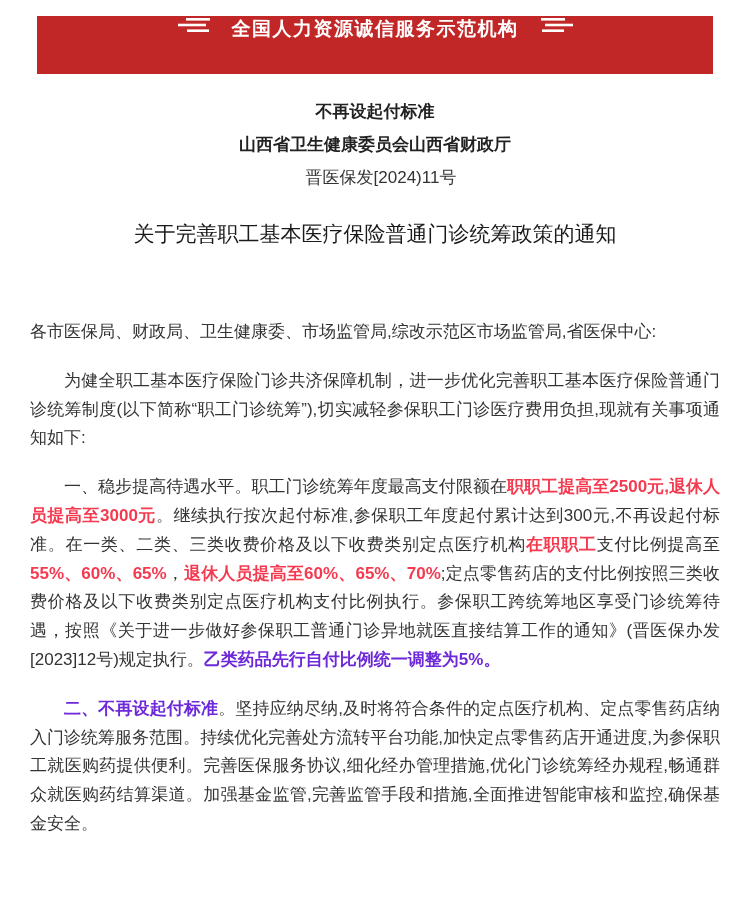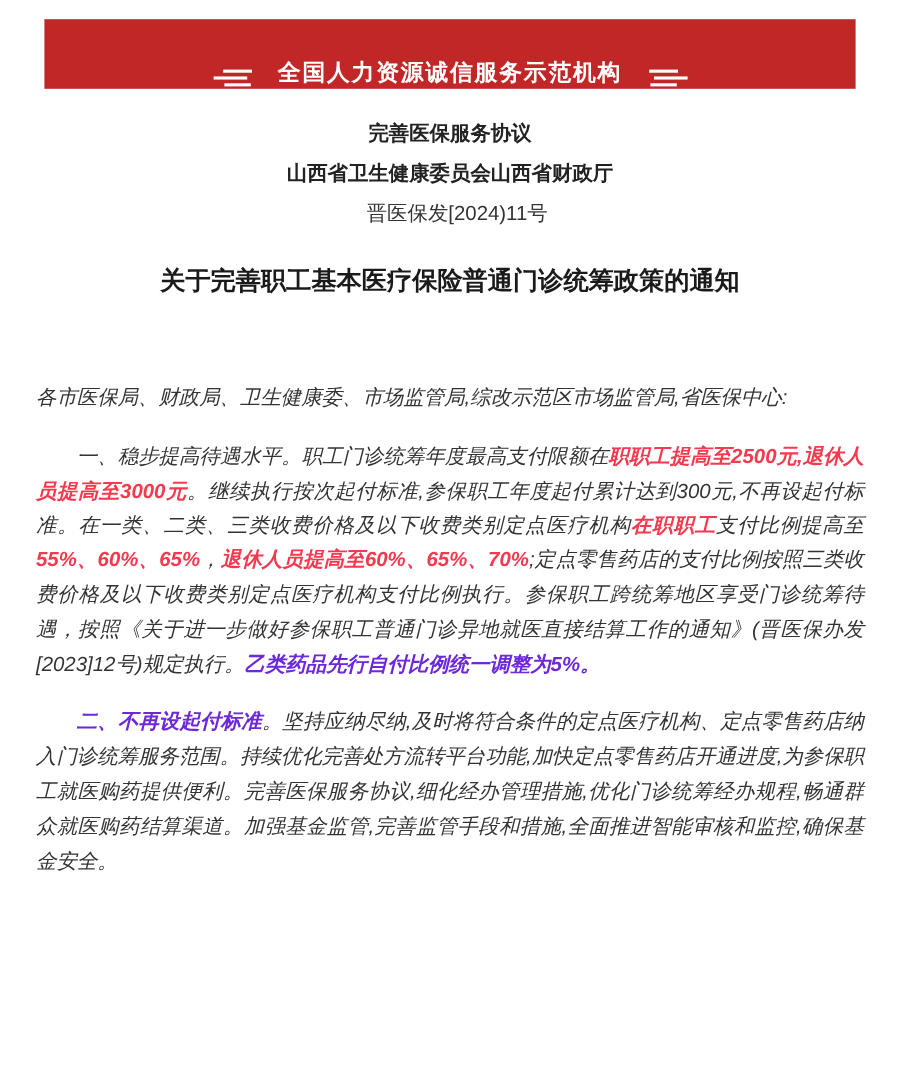--- a/index.html
+++ b/index.html
@@ -17,21 +17,21 @@
     color: var(--text-color);
   }
   .page { width: 750px; padding-bottom: 20px; }
 
   
   .banner {
     margin: 16px 37px 0 37px;
     height: 58px;
     background: var(--banner-red);
     display: flex;
-    align-items: flex-end;
+    align-items: flex-start;
     justify-content: center;
     gap: 16px;
   }
   .banner-text {
     color: #ffffff;
     font-size: 19px;
     font-weight: bold;
     letter-spacing: 1.5px;
     white-space: nowrap;
   }
@@ -50,34 +50,34 @@
     font-size: 17px;
     font-weight: normal;
     line-height: 33px;
     color: #333333;
     padding-left: 12px;
   }
   .doc-title {
     margin-top: 26px;
     text-align: center;
     font-size: 21px;
-    font-weight: bold;
+    font-weight: normal;
     color: #1a1a1a;
   }
 
   
   .content {
     margin-top: 70px;
     padding: 0 30px;
     font-size: 17px;
     line-height: 28.8px;
     text-align: justify;
     color: var(--text-color);
   }
-  .para { margin-bottom: 20px; font-style: italic; }
+  .para { margin-bottom: 20px; }
   .para.indent { text-indent: 2em; }
   .seg-normal { font-weight: normal; color: var(--text-color); }
   .seg-bold { font-weight: bold; color: #6d28d9; }
   .seg-red-bold { font-weight: bold; color: var(--highlight-red); }
 </style>
 </head>
 <body>
 
 <div class="page">
 
@@ -93,25 +93,26 @@
     <span class="ornament-wrap">
       <svg class="ornament flip" width="42" height="18" viewBox="0 0 42 18" aria-hidden="true">
         <rect x="12" y="2" width="24" height="2.6" fill="#ffffff"></rect>
         <rect x="4" y="7.7" width="28" height="2.6" fill="#ffffff"></rect>
         <rect x="13" y="13.4" width="22" height="2.6" fill="#ffffff"></rect>
       </svg>
     </span>
   </div>
 
   <div class="doc-header">
-    <div class="org-line">完善医保服务协议</div>
+    <div class="org-line">不再设起付标准</div>
     <div class="org-line">山西省卫生健康委员会山西省财政厅</div>
     <div class="doc-number">晋医保发[2024)11号</div>
     <div class="doc-title">关于完善职工基本医疗保险普通门诊统筹政策的通知</div>
   </div>
 
   <div class="content">
       <p class="para"><span class="seg-normal">各市医保局、财政局、卫生健康委、市场监管局,综改示范区市场监管局,省医保中心:</span></p>
+      <p class="para indent"><span class="seg-normal">为健全职工基本医疗保险门诊共济保障机制，进一步优化完善职工基本医疗保险普通门诊统筹制度(以下简称“职工门诊统筹”),切实减轻参保职工门诊医疗费用负担,现就有关事项通知如下:</span></p>
       <p class="para indent"><span class="seg-normal">一、稳步提高待遇水平。职工门诊统筹年度最高支付限额在</span><span class="seg-red-bold">职职工提高至2500元,退休人员提高至3000元</span><span class="seg-normal">。继续执行按次起付标准,参保职工年度起付累计达到300元,不再设起付标准。在一类、二类、三类收费价格及以下收费类别定点医疗机构</span><span class="seg-red-bold">在职职工</span><span class="seg-normal">支付比例提高至</span><span class="seg-red-bold">55%、60%、65%</span><span class="seg-normal">，</span><span class="seg-red-bold">退休人员提高至60%、65%、70%</span><span class="seg-normal">;定点零售药店的支付比例按照三类收费价格及以下收费类别定点医疗机构支付比例执行。参保职工跨统筹地区享受门诊统筹待遇，按照《关于进一步做好参保职工普通门诊异地就医直接结算工作的通知》(晋医保办发[2023]12号)规定执行。</span><span class="seg-bold">乙类药品先行自付比例统一调整为5%。</span></p>
       <p class="para indent"><span class="seg-bold">二、不再设起付标准</span><span class="seg-normal">。坚持应纳尽纳,及时将符合条件的定点医疗机构、定点零售药店纳入门诊统筹服务范围。持续优化完善处方流转平台功能,加快定点零售药店开通进度,为参保职工就医购药提供便利。完善医保服务协议,细化经办管理措施,优化门诊统筹经办规程,畅通群众就医购药结算渠道。加强基金监管,完善监管手段和措施,全面推进智能审核和监控,确保基金安全。</span></p>
     </div>
 
 </div>
 
 </body></html>

